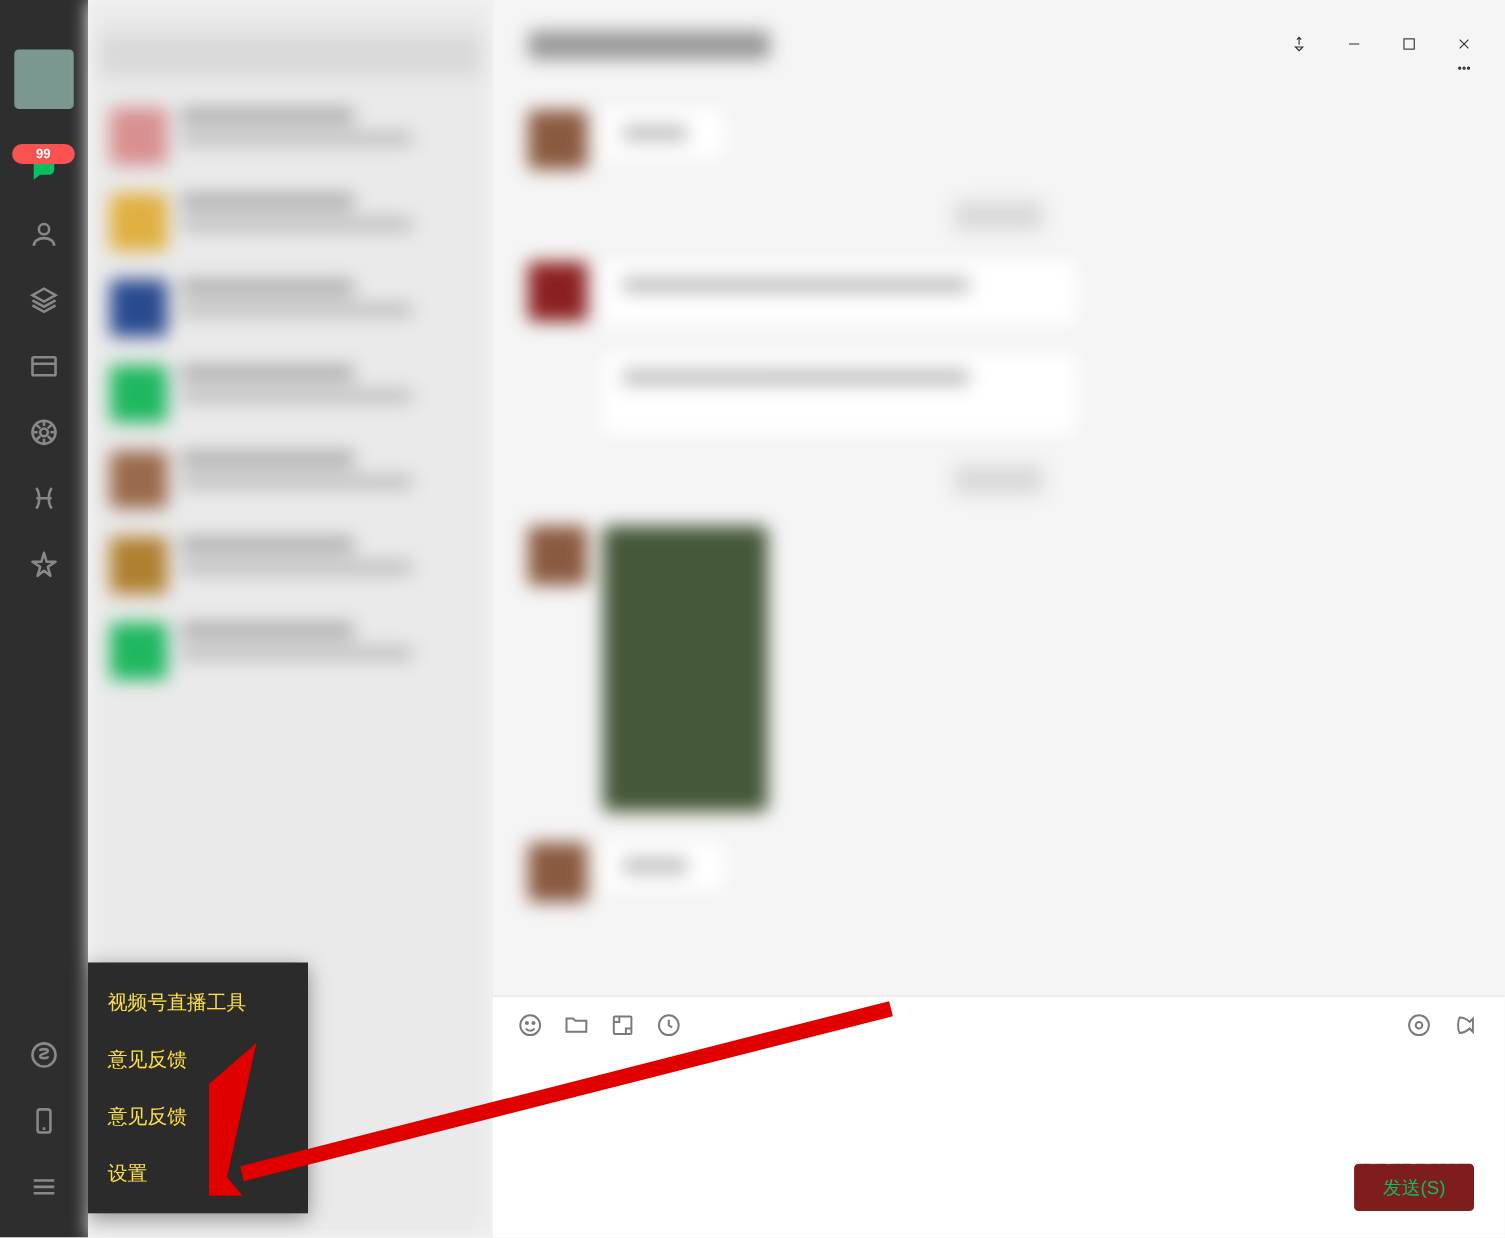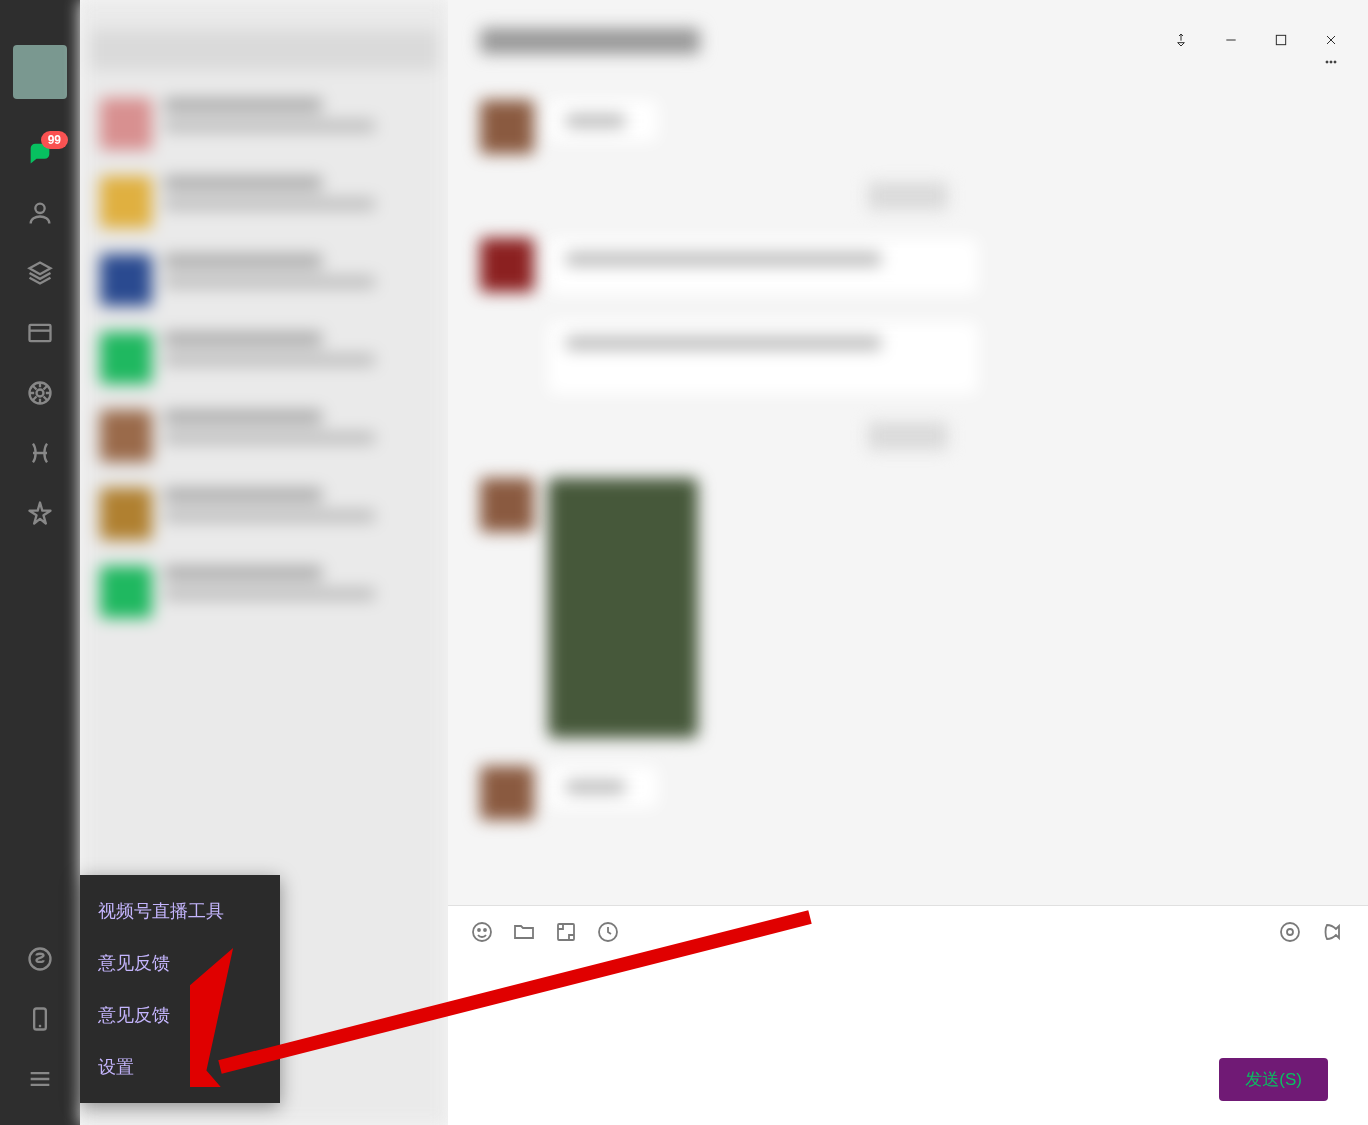--- a/index.html
+++ b/index.html
@@ -32,21 +32,21 @@
     .sb-icons-top { display: flex; flex-direction: column; gap: 32px; align-items: center; }
     .sb-icons-bottom { display: flex; flex-direction: column; gap: 32px; align-items: center; margin-top: auto; margin-bottom: 32px; }
     .sb-icon { width: 28px; height: 28px; color: #888; position: relative; cursor: pointer; }
     .sb-icon svg { width: 100%; height: 100%; stroke: #888; fill: none; stroke-width: 2; }
     .chat-icon svg { fill: #07c160; stroke: none; }
     .badge {
       position: absolute;
       top: -8px; right: -14px;
       background: #fa5151; color: #fff;
       font-size: 12px; font-weight: 600;
-      padding: 2px 7px; border-radius: 10px;
+      padding: 2px 22px; border-radius: 10px;
       min-width: 24px; text-align: center;
     }
     .chat-list {
       width: 368px;
       height: 100%;
       background: #eaeaea;
       filter: blur(8px);
       padding: 30px 10px;
     }
     .search-row { height: 40px; background: #dadada; border-radius: 4px; margin-bottom: 18px; }
@@ -73,37 +73,37 @@
     .m-av { width: 54px; height: 54px; border-radius: 4px; flex-shrink: 0; }
     .m-bub { background: #fff; padding: 14px 18px; border-radius: 6px; max-width: 440px; }
     .m-line { height: 14px; background: #bbb; border-radius: 3px; }
     .ts-chip { align-self: center; background: #dadada; padding: 6px 18px; border-radius: 4px; width: 80px; height: 28px; }
     .input-area { height: 220px; border-top: 1px solid #e0e0e0; background: #fff; position: relative; }
     .input-toolbar { display: flex; gap: 18px; padding: 14px 22px; align-items: center; }
     .tb-icon { width: 24px; height: 24px; color: #7a7a7a; cursor: pointer; }
     .tb-icon svg { width: 100%; height: 100%; stroke: #7a7a7a; fill: none; stroke-width: 1.8; }
     .tb-right { margin-left: auto; display: flex; gap: 20px; }
     .send-btn {
-      position: absolute; right: 40px; bottom: 24px;
-      background: #701a75; color: #07c160; font-size: 17px;
+      position: absolute; right: 28px; bottom: 24px;
+      background: #7f1d1d; color: #07c160; font-size: 17px;
       padding: 10px 26px; border-radius: 4px; cursor: pointer; border: none;
     }
     .popup-menu {
       position: absolute;
       left: 80px;
       bottom: 22px;
       width: 200px;
       background: #2b2b2b;
       padding: 10px 0;
       box-shadow: 0 4px 18px rgba(0,0,0,0.4);
       z-index: 50;
     }
     .popup-item {
       padding: 14px 18px;
-      color: #c4b5fd;
+      color: #fde047;
       font-size: 18px;
       cursor: pointer;
     }
     .arrow {
       position: absolute;
       left: 190px;
       bottom: 38px;
       width: 640px;
       height: 180px;
       z-index: 60;

